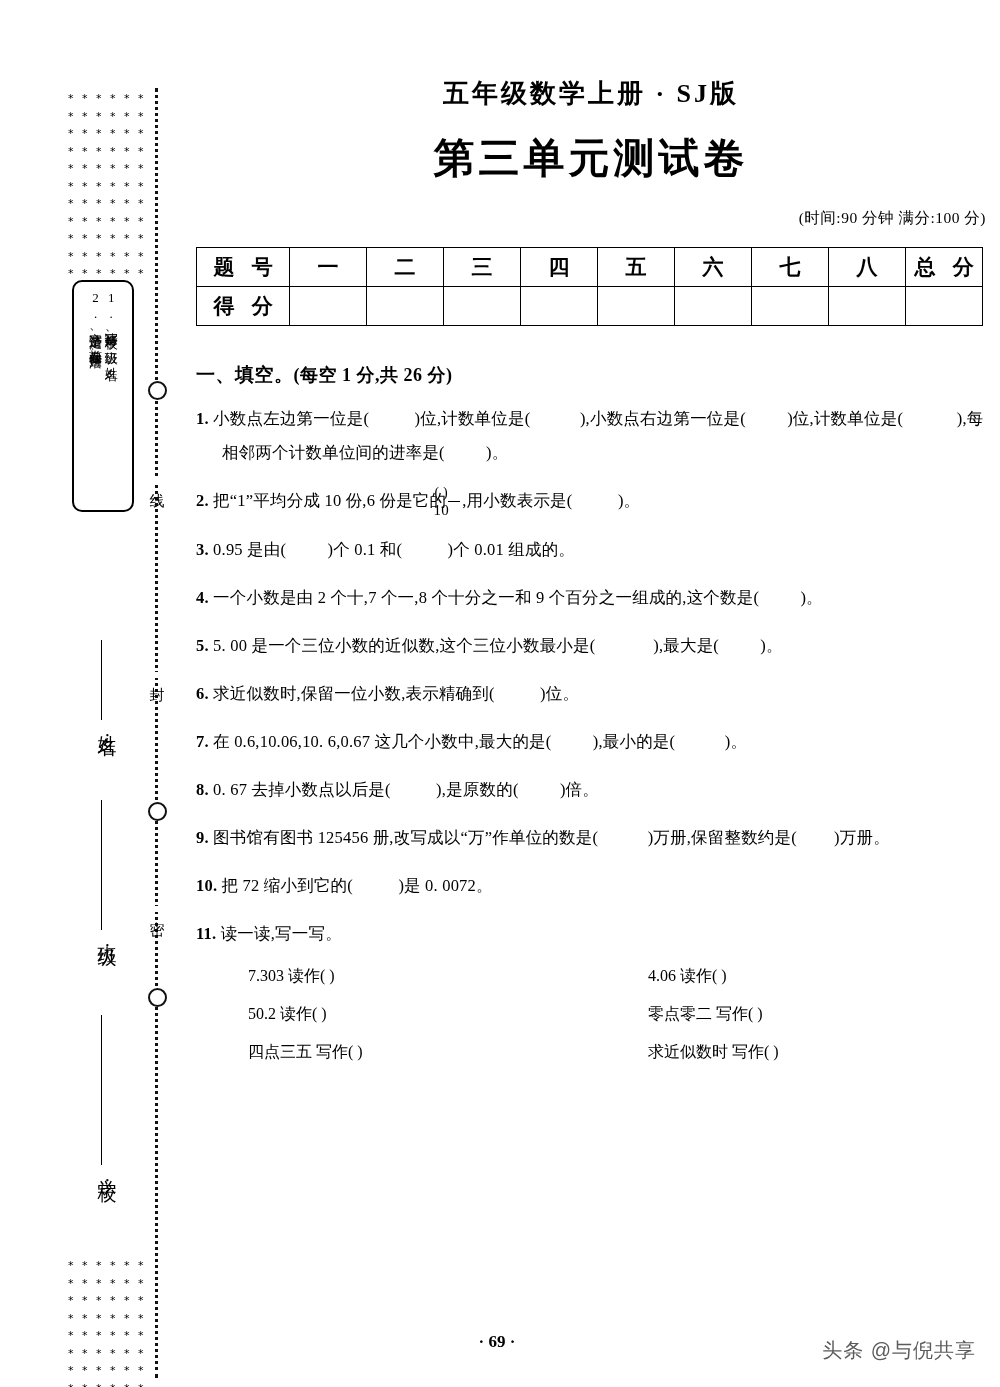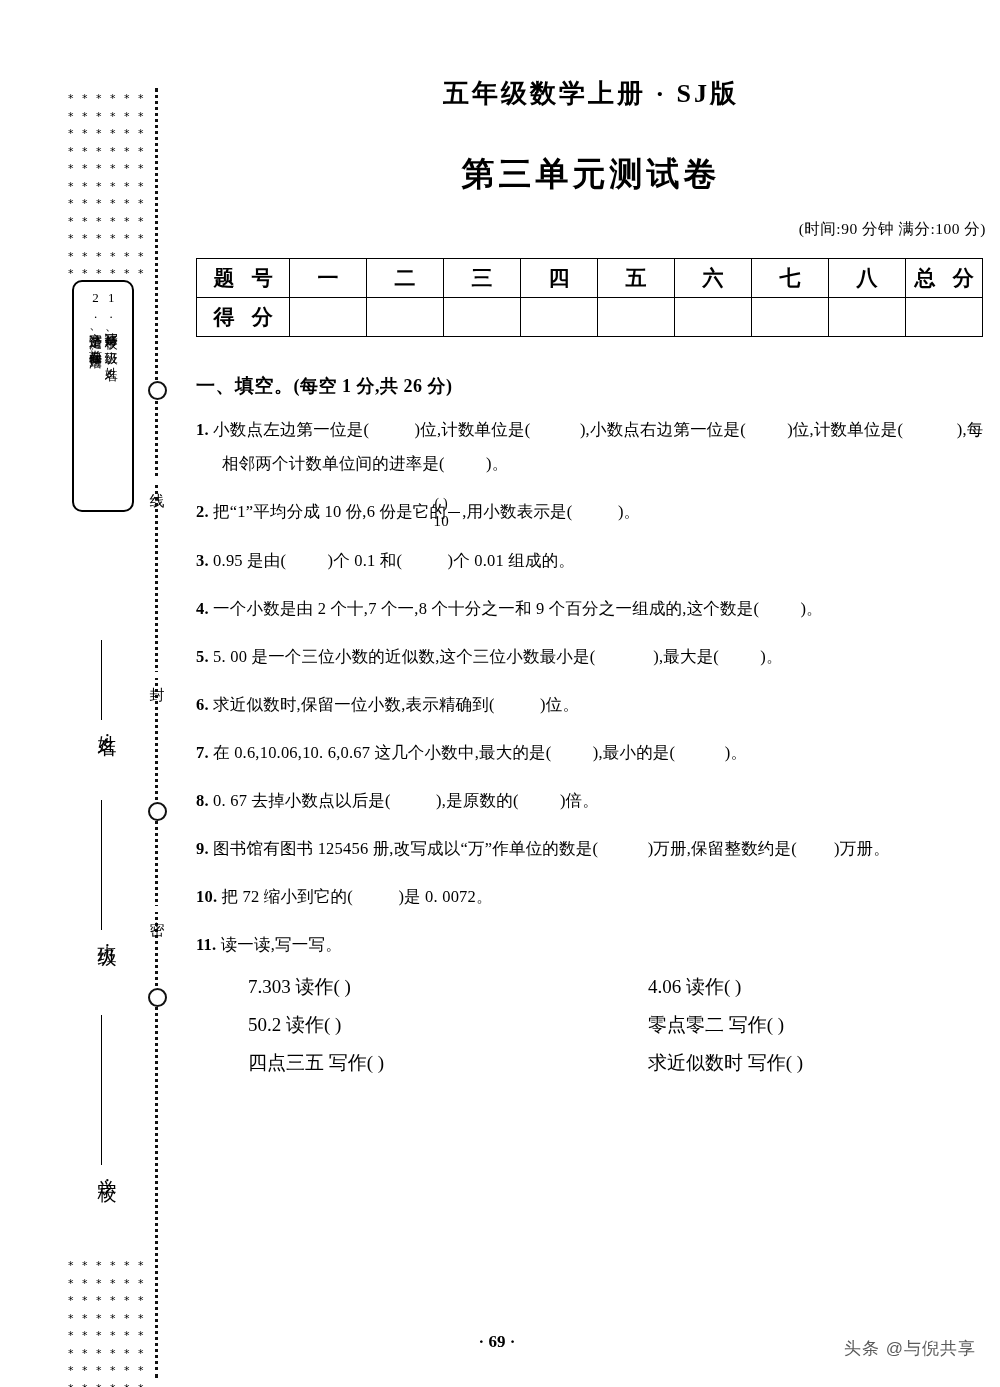--- a/index.html
+++ b/index.html
@@ -120,24 +120,24 @@
   #doc-subject {
     text-align: center;
     font-size: 26px;
     font-weight: bold;
     letter-spacing: 3px;
     margin-top: 76px;
     font-family: "Liberation Serif", serif;
   }
   #doc-title {
     text-align: center;
-    font-size: 33px;
+    font-size: 41px;
     font-weight: bold;
     letter-spacing: 4px;
-    margin-top: 41px;
+    margin-top: 20px;
     font-family: "Liberation Serif", serif;
   }
   #doc-meta {
     text-align: right;
     font-size: 15.5px;
     margin-top: 22px;
     letter-spacing: 0.5px;
   }
 
   
@@ -209,42 +209,42 @@
     padding-top: 1px;
   }
 
   
   .subitems {
     margin-top: 6px;
     padding-left: 52px;
   }
   .subrow {
     display: flex;
-    font-size: 19px;
+    font-size: 16px;
     line-height: 38px;
   }
   .subrow .cell-left { width: 400px; }
   .subrow .cell-right { flex: 1; }
 
   
   #page-number {
     position: absolute;
     left: 0;
     right: 6px;
     top: 1332px;
     text-align: center;
     font-size: 17px;
     font-weight: bold;
     font-family: "Liberation Serif", serif;
   }
   #watermark {
     position: absolute;
     right: 24px;
     top: 1337px;
-    font-size: 17px;
+    font-size: 20px;
     color: #5b5b5b;
     letter-spacing: 1px;
     font-family: "Liberation Sans", sans-serif;
   }
 </style>
 </head>
 <body>
 
 <div class="star-grid" id="star-grid-top">******
 ******

